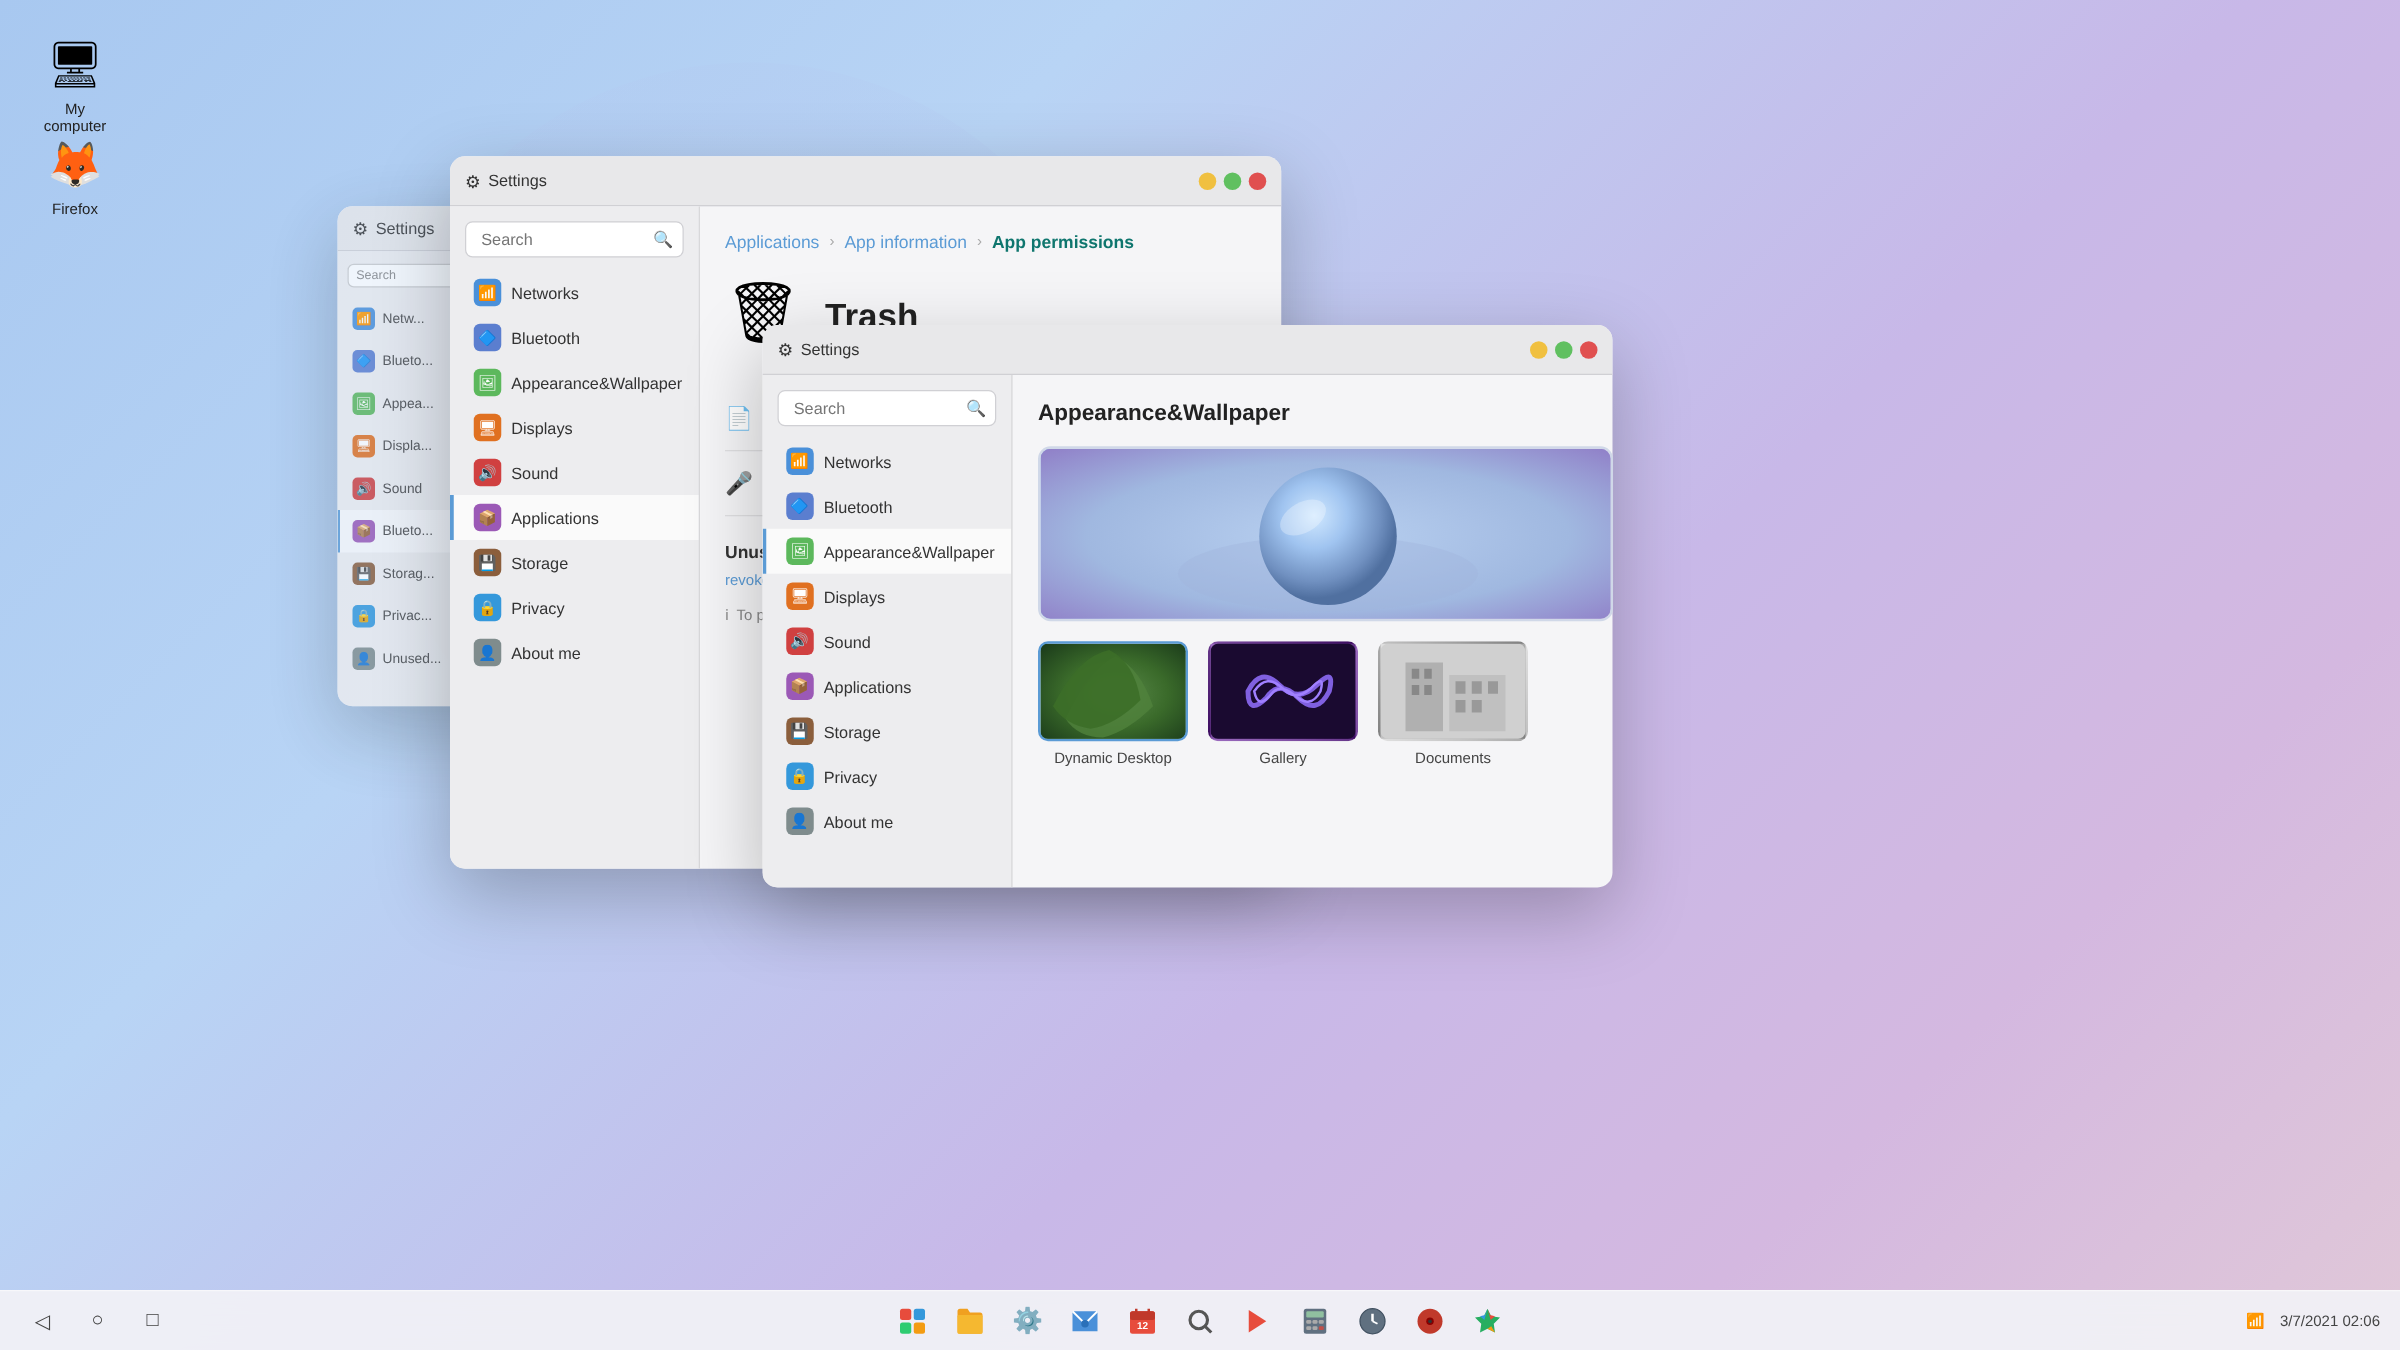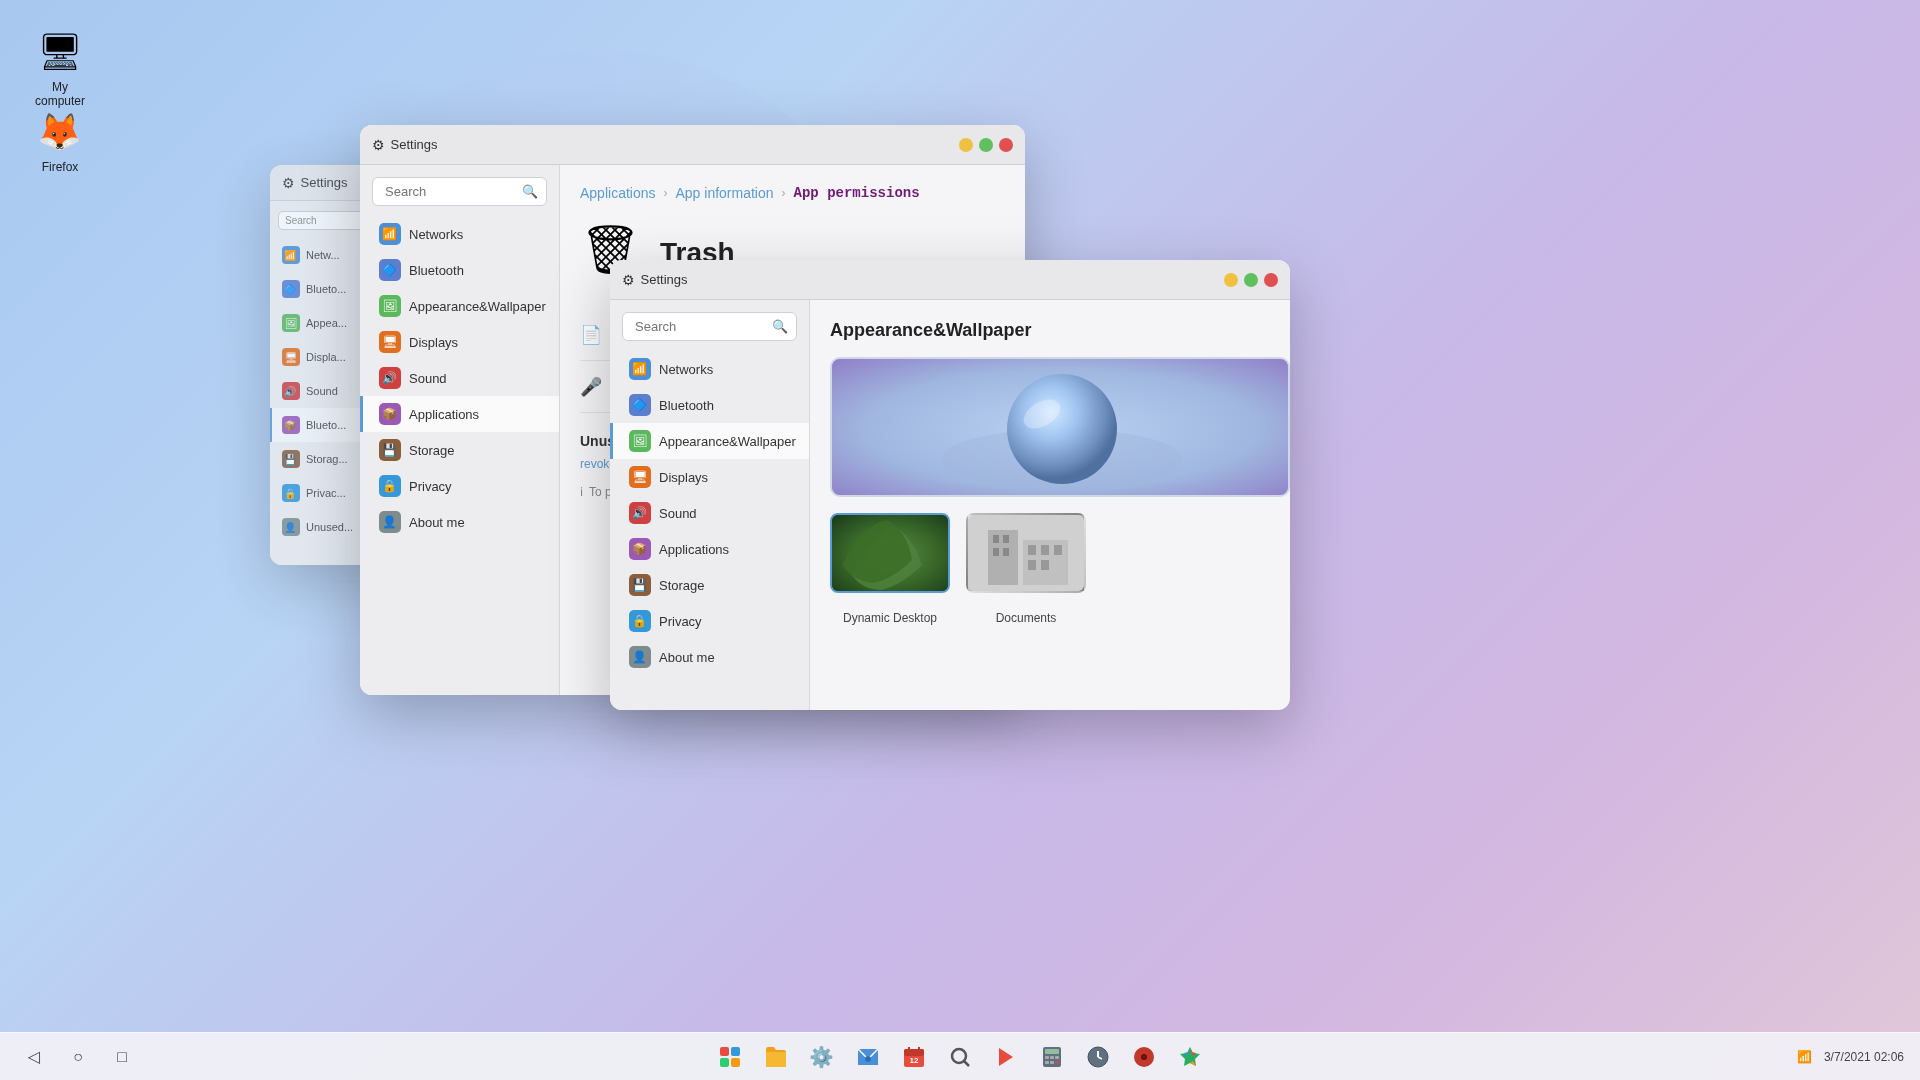--- a/index.html
+++ b/index.html
@@ -169,21 +169,21 @@
     
     .breadcrumb {
       display: flex;
       align-items: center;
       gap: 8px;
       font-size: 14px;
       color: #555;
       margin-bottom: 20px;
     }
     .breadcrumb .crumb { cursor: pointer; color: #5b9bd5; }
-    .breadcrumb .crumb:last-child { color: #701a75; font-weight: 600; cursor: default; font-family: Liberation Mono, monospace; }
+    .breadcrumb .crumb:last-child { color: #0f766e; font-weight: 600; cursor: default; }
     .breadcrumb .sep { color: #aaa; font-size: 12px; }
 
     
     .app-header {
       display: flex;
       align-items: center;
       gap: 16px;
       margin-bottom: 24px;
     }
     .app-icon-large {
@@ -255,21 +255,21 @@
       border: 2px solid #d0d8e8;
     }
     .wallpaper-options {
       display: flex;
       gap: 16px;
     }
     .wallpaper-option {
       display: flex;
       flex-direction: column;
       align-items: center;
-      gap: 18px;
+      gap: 6px;
       cursor: pointer;
     }
     .wallpaper-thumb {
       width: 120px;
       height: 80px;
       border-radius: 8px;
       overflow: hidden;
       border: 2px solid transparent;
     }
     .wallpaper-thumb.selected { border-color: #5b9bd5; }
@@ -700,20 +700,31 @@
               </defs>
               <rect width="120" height="80" fill="url(#dynGrad)"></rect>
 
               <path d="M20,60 Q40,20 60,10 Q80,20 90,50 Q70,70 50,75 Q30,75 20,60Z" fill="rgba(80,130,60,0.8)"></path>
               <path d="M10,50 Q30,10 55,5 Q75,15 80,45 Q60,65 40,68 Q20,65 10,50Z" fill="rgba(60,110,40,0.9)"></path>
             </svg>
           </div>
           <div class="wallpaper-option-label">Dynamic Desktop</div>
         </div>
         <div class="wallpaper-option">
+          <div class="wallpaper-thumb wallpaper-thumb-gallery">
+            <svg width="120" height="80">
+              <rect width="120" height="80" fill="#1a0a30"></rect>
+
+              <path d="M30,40 Q40,20 55,35 Q70,50 85,35 Q100,20 95,40 Q85,60 70,45 Q55,30 45,45 Q30,60 30,40Z" fill="none" stroke="#8060e0" stroke-width="4"></path>
+              <path d="M35,40 Q45,25 58,38 Q68,48 80,38 Q92,25 88,40 Q80,55 67,43 Q55,33 48,43 Q38,55 35,40Z" fill="none" stroke="#a080ff" stroke-width="2"></path>
+            </svg>
+          </div>
+          <div class="wallpaper-option-label">Gallery</div>
+        </div>
+        <div class="wallpaper-option">
           <div class="wallpaper-thumb wallpaper-thumb-wallpaper">
             <svg width="120" height="80">
               <rect width="120" height="80" fill="#d0d0d0"></rect>
 
               <rect x="20" y="15" width="30" height="55" fill="#b0b0b0"></rect>
               <rect x="55" y="25" width="45" height="45" fill="#c0c0c0"></rect>
               <rect x="25" y="20" width="6" height="8" fill="#888"></rect>
               <rect x="35" y="20" width="6" height="8" fill="#888"></rect>
               <rect x="25" y="33" width="6" height="8" fill="#888"></rect>
               <rect x="35" y="33" width="6" height="8" fill="#888"></rect>

